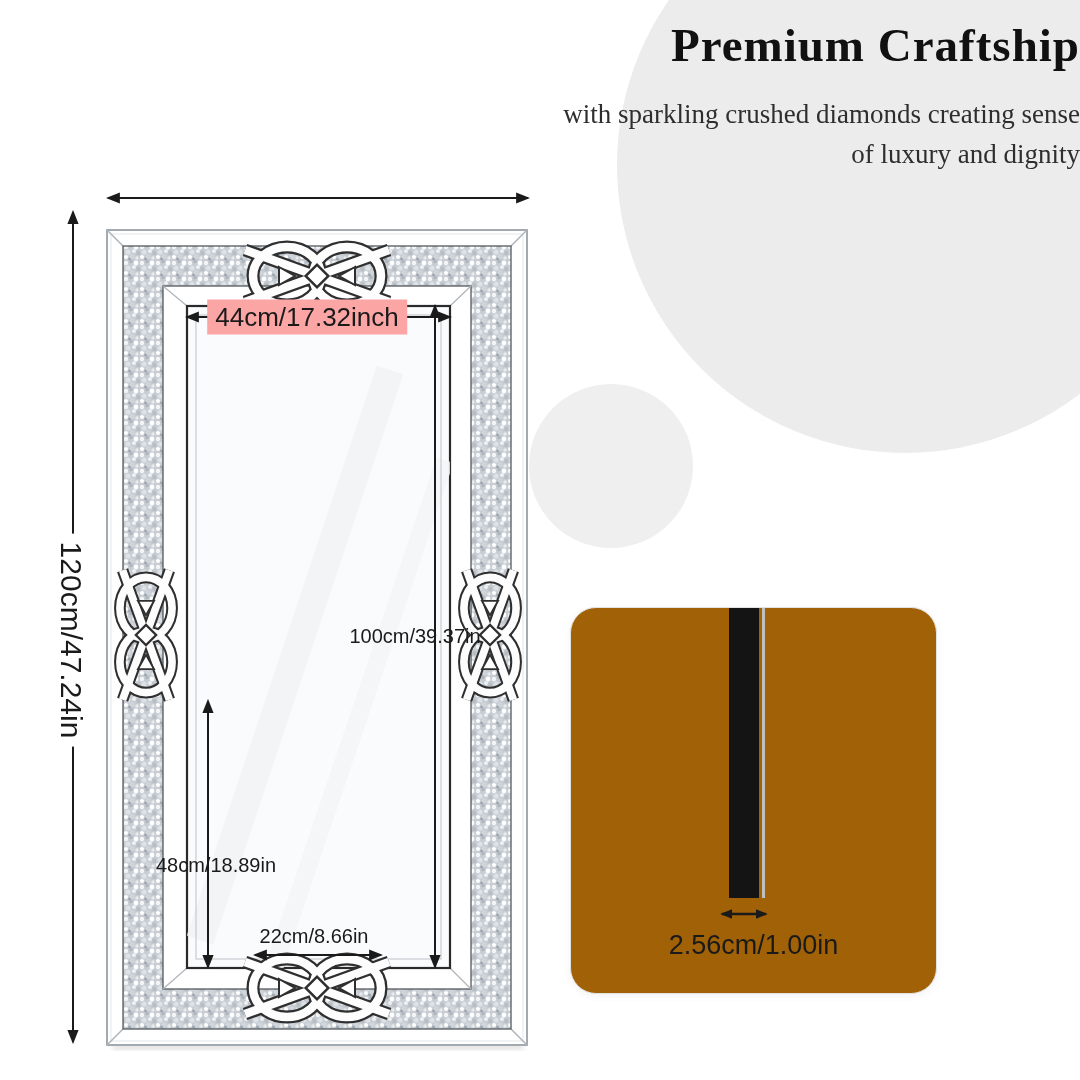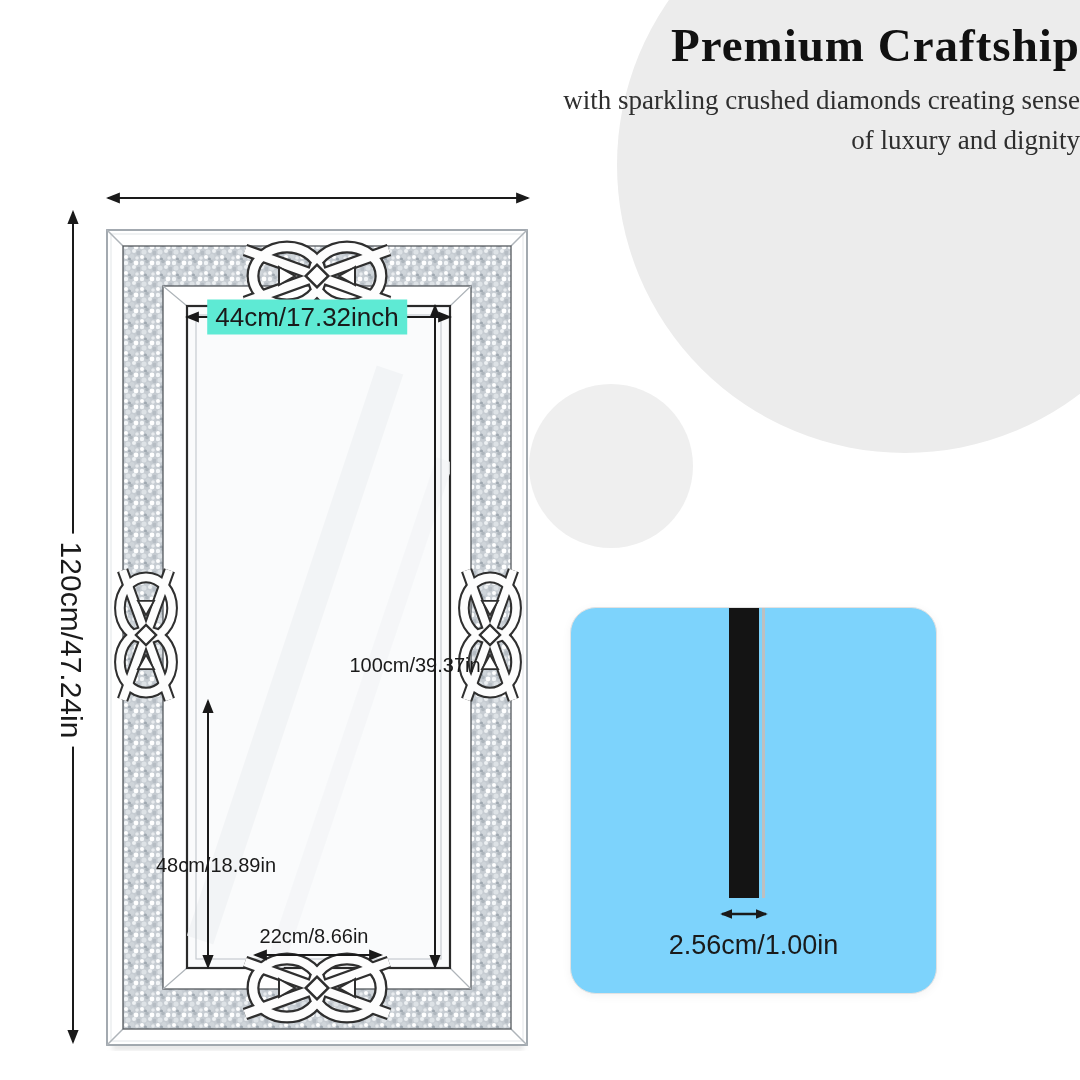--- a/index.html
+++ b/index.html
@@ -3,30 +3,30 @@
 <meta charset="utf-8">
 <style>
   html,body{margin:0;padding:0;}
   body{width:1080px;height:1080px;background:#ffffff;font-family:"Liberation Sans",sans-serif;}
   .stage{position:relative;width:1080px;height:1080px;overflow:hidden;background:#fff;}
   .bg-circle{position:absolute;border-radius:50%;}
   .bg-circle.big{left:617px;top:-123px;width:576px;height:576px;background:#ececec;}
   .bg-circle.med{left:529px;top:384px;width:164px;height:164px;background:#efefef;}
   .header{position:absolute;left:0;top:16px;width:1080px;text-align:right;z-index:3;}
   .title{font-family:"Liberation Serif",serif;font-weight:700;font-size:47px;color:#111;letter-spacing:1px;line-height:58px;}
-  .subtitle{font-family:"Liberation Serif",serif;font-size:27px;color:#2e2e2e;line-height:40px;margin-top:6px;}
+  .subtitle{font-family:"Liberation Serif",serif;font-size:27px;color:#2e2e2e;line-height:40px;margin-top:20px;}
   .diagram-svg{position:absolute;left:60px;top:180px;width:500px;height:880px;z-index:2;}
   .meas-label{position:absolute;z-index:4;color:#1a1a1a;white-space:nowrap;transform:translate(-50%,-50%);}
   .meas-label.big{font-size:30px;}
   .meas-label.mid{font-size:26px;}
   .meas-label.small{font-size:20px;}
   .meas-label.bg-white{background:#ffffff;padding:2px 8px;}
-  .meas-label.bg-glass{background:#5eead4;padding:2px 8px;}
+  .meas-label.bg-glass{background:#fca5a5;padding:2px 8px;}
   .meas-label.vertical{writing-mode:vertical-rl;background:#ffffff;padding:8px 2px;}
-  .thickness-card{position:absolute;left:570px;top:607px;width:365px;height:385px;background:#7dd3fc;
+  .thickness-card{position:absolute;left:570px;top:607px;width:365px;height:385px;background:#a16207;
     border:1.5px solid #e2e2e2;border-radius:26px;box-shadow:0 2px 10px rgba(0,0,0,0.05);z-index:2;}
   .thickness-bar{position:absolute;left:158px;top:0px;width:30px;height:290px;background:#141414;}
   .thickness-stripe{position:absolute;left:191px;top:0px;width:3px;height:290px;background:#bfbfbf;}
   .thickness-arrow{position:absolute;left:145px;top:298px;width:56px;height:16px;}
   .thickness-label{position:absolute;left:0;top:322px;width:100%;text-align:center;font-size:27px;color:#1a1a1a;}
 </style>
 </head>
 <body>
 
 <div class="stage">
@@ -117,21 +117,21 @@
       <line x1="13" y1="32" x2="13" y2="862" marker-start="url(#ah)" marker-end="url(#ah)"></line>
       <line x1="127" y1="137" x2="390" y2="137" marker-start="url(#ah)" marker-end="url(#ah)"></line>
       <line x1="375" y1="126" x2="375" y2="787" marker-start="url(#ah)" marker-end="url(#ah)"></line>
       <line x1="148" y1="521" x2="148" y2="787" marker-start="url(#ah)" marker-end="url(#ah)"></line>
       <line x1="195" y1="775" x2="321" y2="775" marker-start="url(#ah)" marker-end="url(#ah)"></line>
     </g>
   </svg>
 
   <div class="meas-label big vertical" style="left:71px;top:640px;">120cm/47.24in</div>
   <div class="meas-label mid bg-glass" style="left:307px;top:317px;">44cm/17.32inch</div>
-  <div class="meas-label small" style="left:415px;top:636px;margin-top:29px;">100cm/39.37in</div>
+  <div class="meas-label small" style="left:415px;top:636px;">100cm/39.37in</div>
   <div class="meas-label small" style="left:216px;top:826px;margin-top:39px;">48cm/18.89in</div>
   <div class="meas-label small" style="left:314px;top:936px;">22cm/8.66in</div>
 
   <div class="thickness-card">
     <div class="thickness-bar"></div>
     <div class="thickness-stripe"></div>
     <svg class="thickness-arrow" viewBox="0 0 56 16">
       <line x1="6" y1="8" x2="50" y2="8" stroke="#1a1a1a" stroke-width="2.4" marker-start="url(#ah2)" marker-end="url(#ah2)"></line>
       <defs>
         <marker id="ah2" viewBox="0 0 10 8" refX="8.5" refY="4" markerWidth="5" markerHeight="4" orient="auto-start-reverse">

